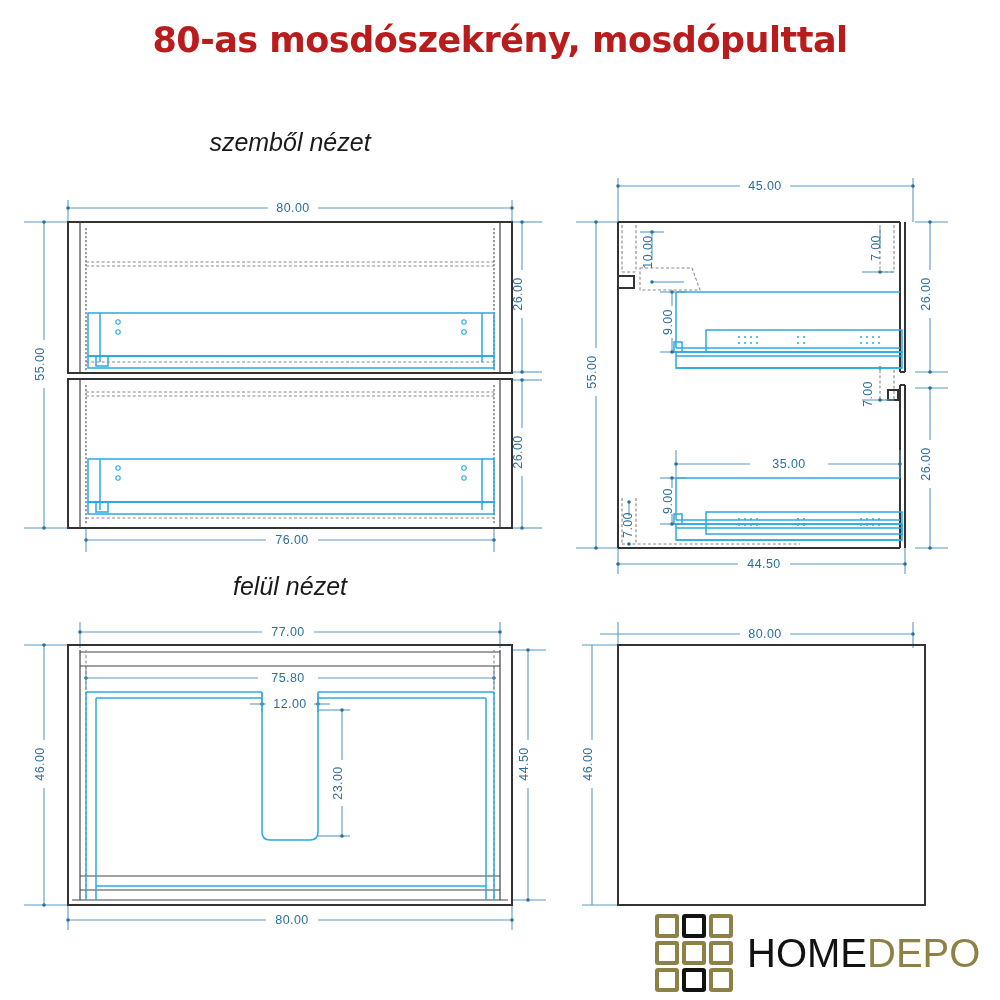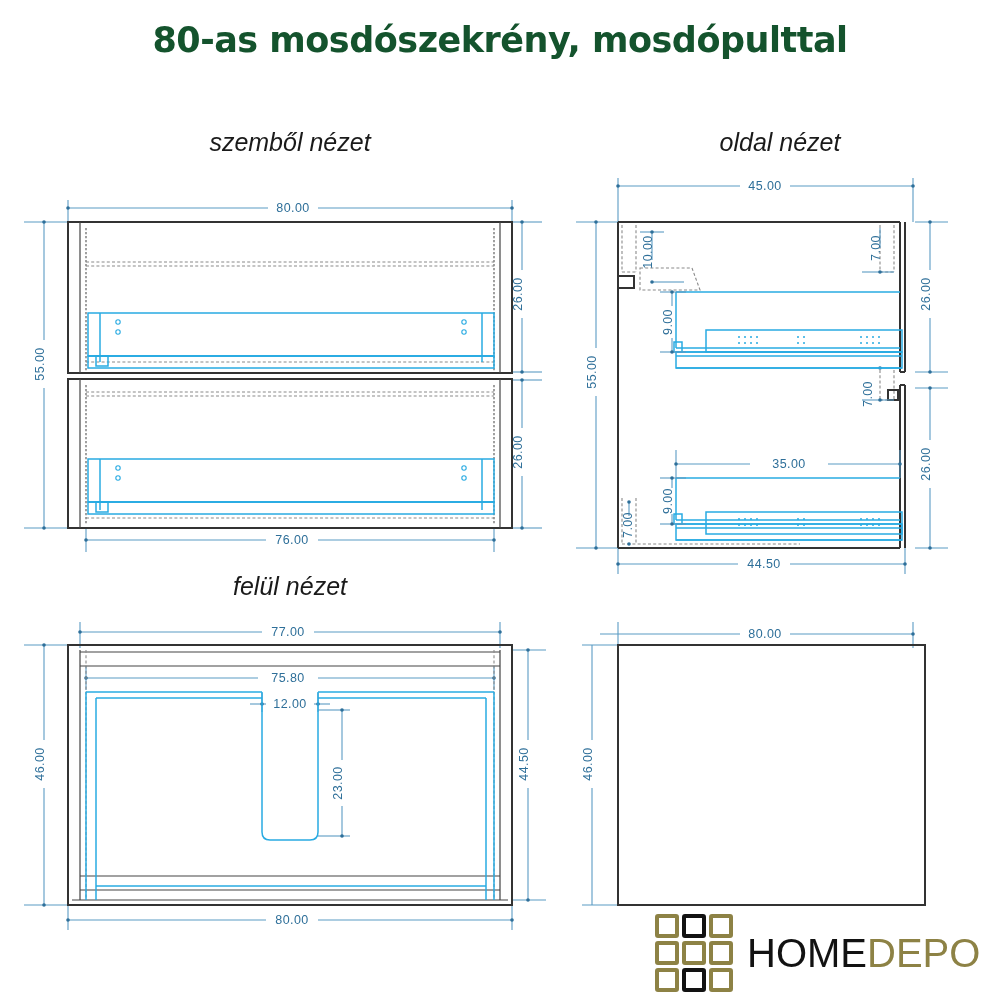--- a/index.html
+++ b/index.html
@@ -16,21 +16,21 @@
   }
   #main-title {
     position: absolute;
     left: 0; top: 20px;
     width: 1000px;
     text-align: center;
     font-family: "DejaVu Sans", sans-serif;
     font-size: 35px;
     font-weight: 700;
     letter-spacing: -0.5px;
-    color: #14532d;
+    color: #b91c1c;
   }
   .view-title {
     position: absolute;
     font-family: "Liberation Sans", sans-serif;
     font-style: italic;
     font-size: 25px;
     color: #1a1a1a;
     white-space: nowrap;
     text-align: center;
   }
@@ -80,21 +80,20 @@
   #logo-depo { color: #8d8245; }
 </style>
 </head>
 <body>
 
 <div id="page">
 
   <div id="main-title">80-as mosdószekrény, mosdópulttal</div>
 
   <div class="view-title" id="t-front">szemből nézet</div>
-  <div class="view-title" id="t-side">oldal nézet</div>
   <div class="view-title" id="t-top">felül nézet</div>
 
   <svg class="draw" viewBox="0 0 1000 1000" xmlns="http://www.w3.org/2000/svg">
     <defs>
       <style>
         .out   { fill:none; stroke:#333333; stroke-width:2; }
         .outT  { fill:none; stroke:#444444; stroke-width:1.2; }
         .hid   { fill:none; stroke:#8a8a8a; stroke-width:1.1; stroke-dasharray:3 2.2; }
         .hidf  { fill:none; stroke:#6f6f6f; stroke-width:1.3; stroke-dasharray:2.2 1.8; }
         .cy    { fill:none; stroke:#29abe2; stroke-width:1.5; }

